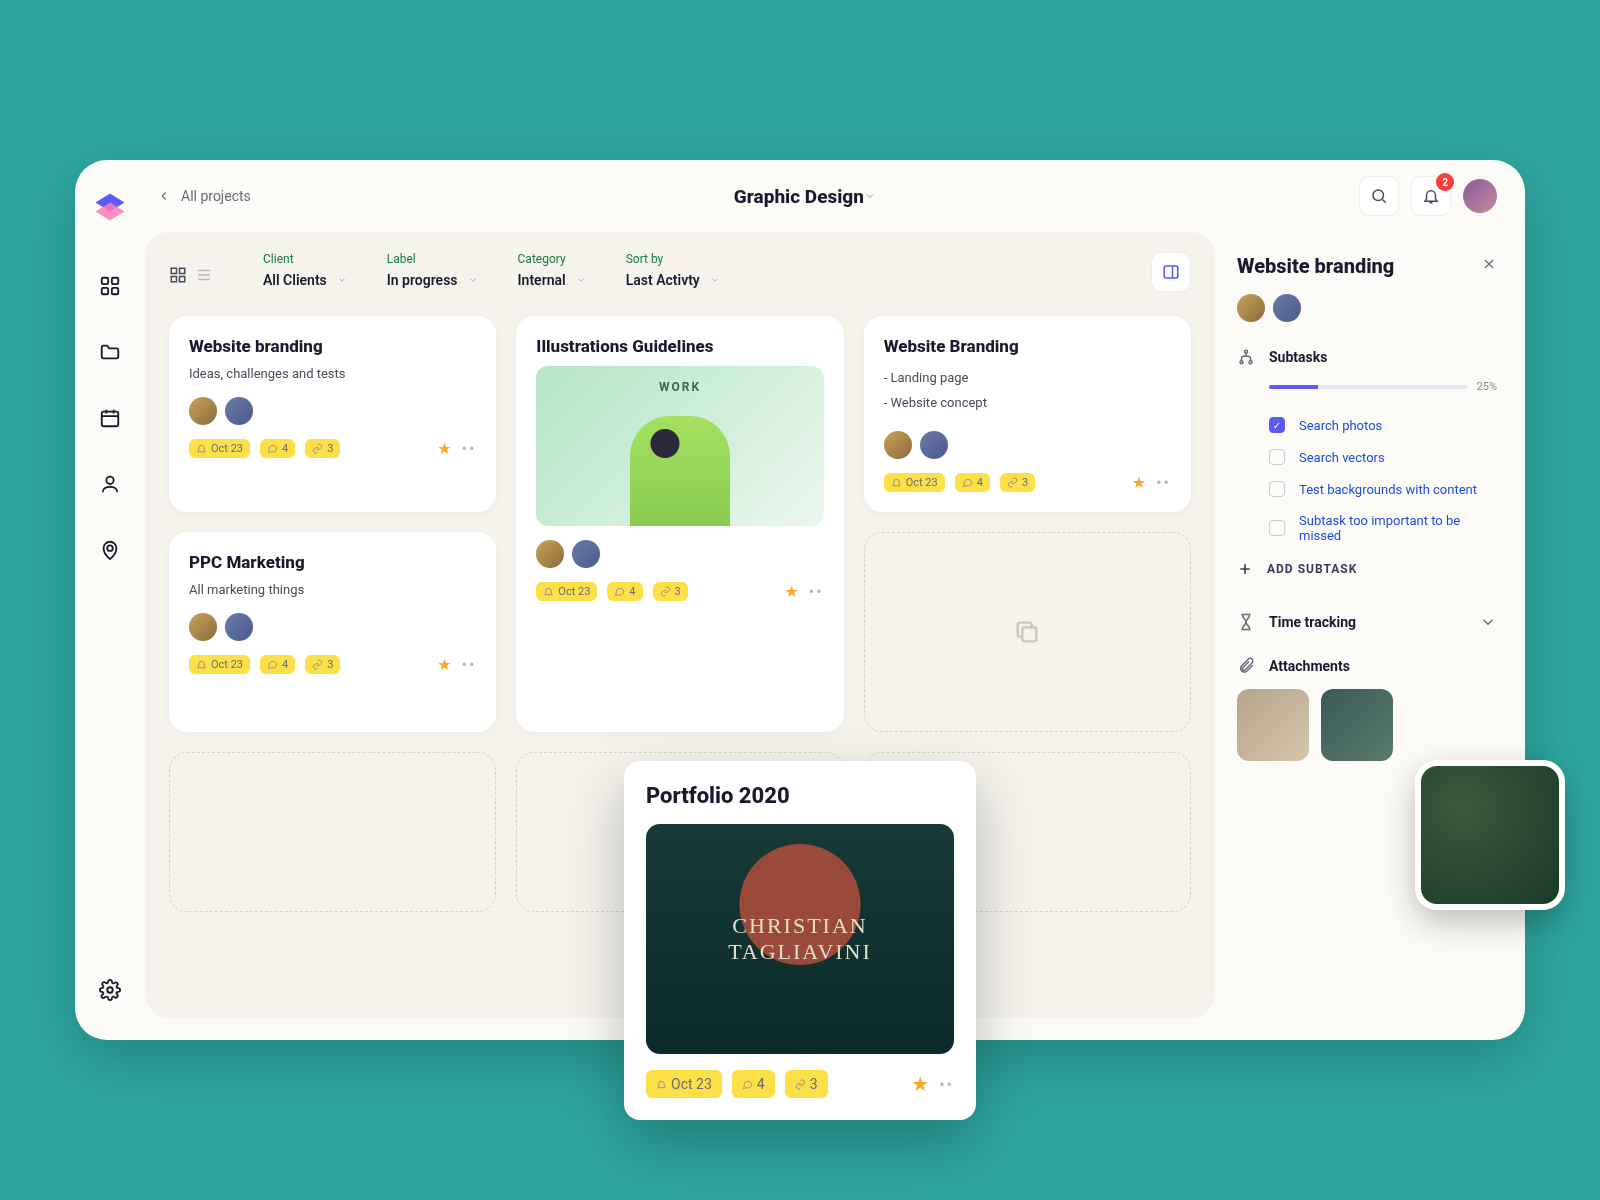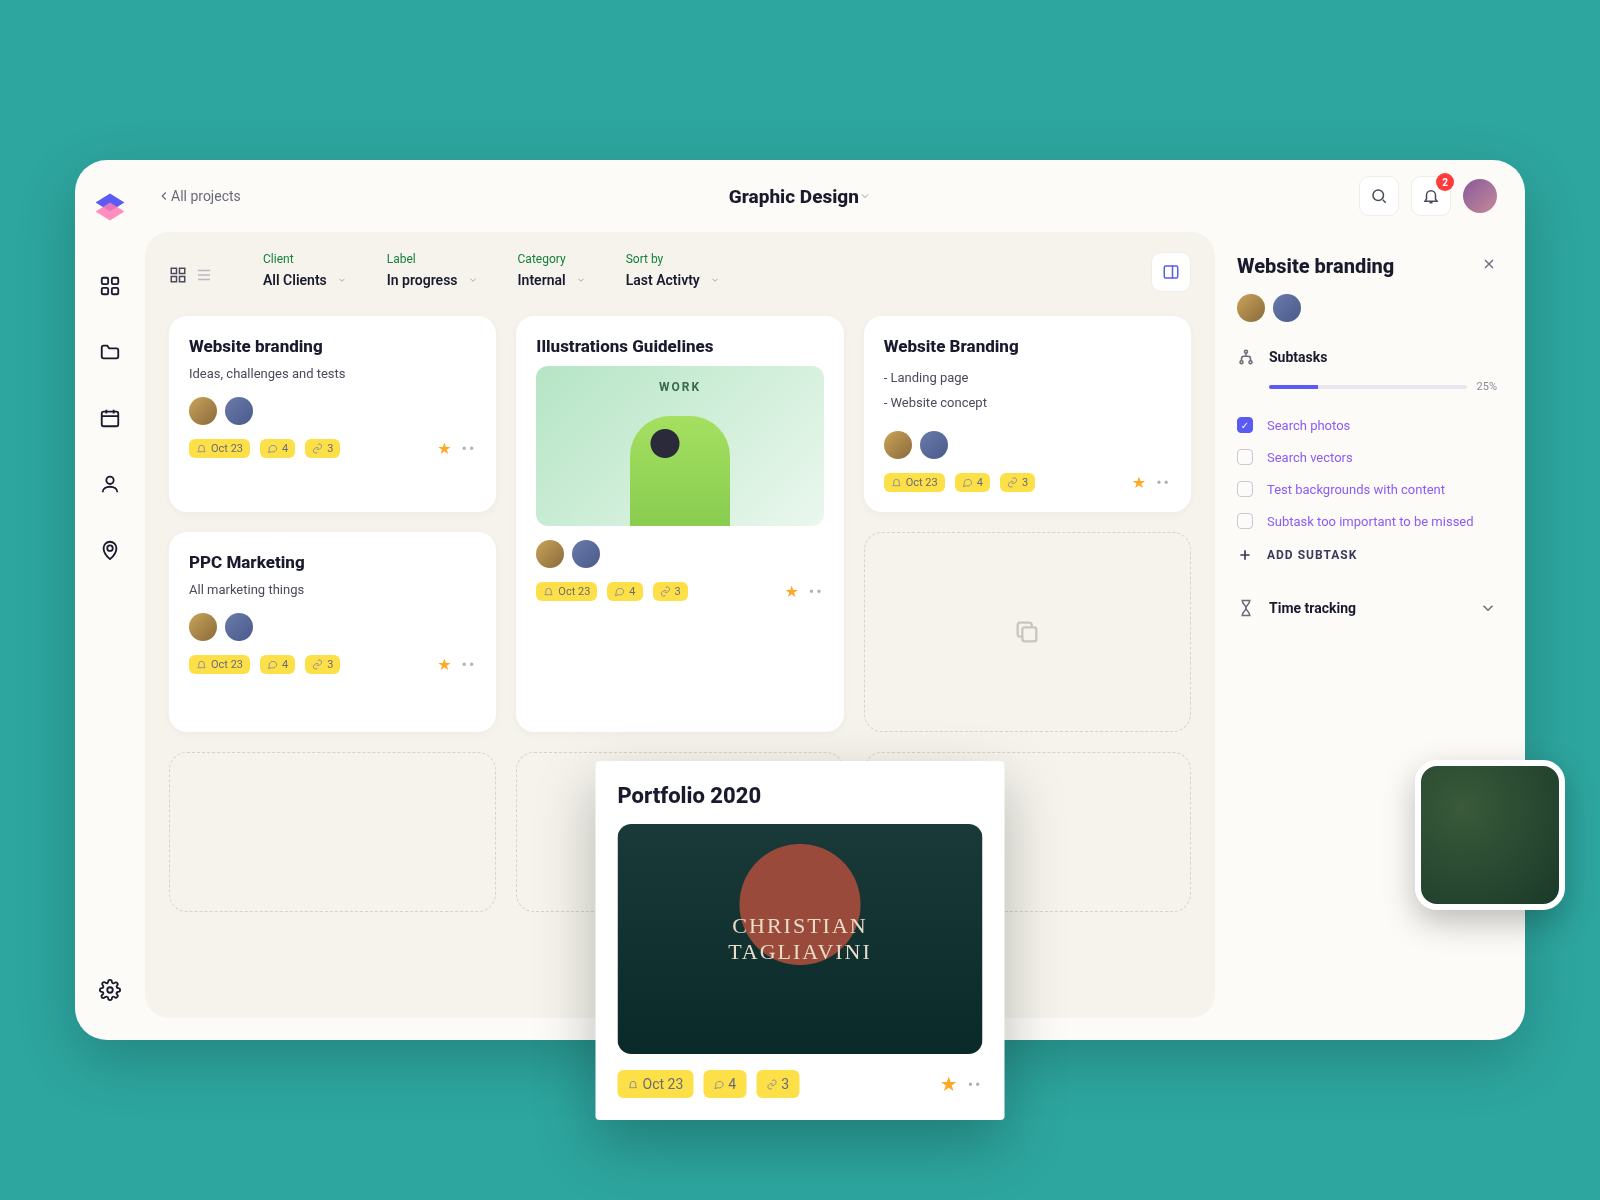--- a/index.html
+++ b/index.html
@@ -5,21 +5,21 @@
   *{box-sizing:border-box;margin:0;padding:0;font-family:-apple-system,BlinkMacSystemFont,"Segoe UI",Roboto,Helvetica,Arial,sans-serif;}
   body{width:1600px;height:1200px;background:#2da69f;display:flex;align-items:center;justify-content:center;overflow:hidden;}
   .app{width:1450px;height:880px;background:#fcfbf7;border-radius:32px;display:flex;position:relative;box-shadow:0 20px 60px rgba(0,0,0,.2);}
   .sidebar{width:70px;display:flex;flex-direction:column;align-items:center;padding-top:28px;gap:22px;}
   .logo{width:36px;height:36px;display:flex;align-items:center;justify-content:center;margin-bottom:18px;}
   .nav-icon{width:44px;height:44px;display:flex;align-items:center;justify-content:center;border-radius:10px;cursor:pointer;color:#1a1a2e;}
   .nav-icon svg{width:22px;height:22px;stroke:#1a1a2e;stroke-width:2;fill:none;}
   .nav-bottom{margin-top:auto;margin-bottom:28px;}
   .main{flex:1;display:flex;flex-direction:column;}
   .topbar{height:72px;display:flex;align-items:center;padding:0 28px 0 12px;gap:12px;}
-  .back{display:flex;align-items:center;color:#6a6a7a;font-size:14px;cursor:pointer;}
+  .back{display:flex;align-items:center;gap:10px;color:#6a6a7a;font-size:14px;cursor:pointer;}
   .back svg{width:14px;height:14px;stroke:#6a6a7a;stroke-width:2;fill:none;}
   .title-wrap{margin-left:auto;margin-right:auto;display:flex;align-items:center;gap:0;}
   .title{font-size:19px;font-weight:800;color:#1a1a2e;}
   .title-wrap svg{width:12px;height:12px;stroke:#9a9aaa;stroke-width:2;fill:none;}
   .top-actions{display:flex;align-items:center;gap:12px;}
   .icon-btn{width:40px;height:40px;border-radius:10px;border:1px solid #eeeee4;background:#fff;display:flex;align-items:center;justify-content:center;cursor:pointer;position:relative;}
   .icon-btn svg{width:18px;height:18px;stroke:#4a4a5a;stroke-width:2;fill:none;}
   .badge{position:absolute;top:-4px;right:-4px;width:18px;height:18px;border-radius:50%;background:#ff3b3b;color:#fff;font-size:10px;font-weight:700;display:flex;align-items:center;justify-content:center;}
   .avatar{width:34px;height:34px;border-radius:50%;background:linear-gradient(135deg,#8a5a9a,#c48a9a);}
   .content{flex:1;display:flex;gap:0;}
@@ -60,32 +60,32 @@
   .close{cursor:pointer;}
   .close svg{width:16px;height:16px;stroke:#6a6a7a;stroke-width:2;fill:none;}
   .section{margin-top:26px;}
   .section-h{display:flex;align-items:center;gap:14px;font-size:14px;font-weight:700;color:#1a1a2e;margin-bottom:14px;}
   .section-h svg{width:18px;height:18px;stroke:#6a6a7a;stroke-width:2;fill:none;}
   .section-h .chev{margin-left:auto;}
   .prog-row{display:flex;align-items:center;gap:10px;margin-bottom:16px;padding-left:32px;}
   .prog{flex:1;height:4px;background:#e8e6ee;border-radius:2px;overflow:hidden;}
   .prog i{display:block;height:100%;background:#5a5af5;}
   .pct{font-size:11px;color:#8a8a9a;text-align:center;}
-  .task{display:flex;align-items:center;gap:14px;padding:8px 0;font-size:13px;color:#8b5cf6;}
+  .task{display:flex;align-items:center;gap:14px;padding:8px 0;font-size:13px;color:#1d4ed8;margin-left:32px;}
   .cb{width:16px;height:16px;border-radius:4px;border:1.5px solid #c8c8d8;flex-shrink:0;display:flex;align-items:center;justify-content:center;}
   .cb.on{background:#5a5af5;border-color:#5a5af5;}
   .cb.on::after{content:"✓";color:#fff;font-size:10px;}
   .add-sub{display:flex;align-items:center;gap:14px;padding:10px 0;font-size:12px;font-weight:700;letter-spacing:1px;color:#3a3a5a;cursor:pointer;}
   .add-sub svg{width:16px;height:16px;stroke:#3a3a5a;stroke-width:2.5;fill:none;}
   .thumbs{display:flex;gap:12px;margin-top:12px;}
   .thumb{width:72px;height:72px;border-radius:12px;background:linear-gradient(135deg,#b5a58a,#d5c5aa);}
   .thumb.b{background:linear-gradient(135deg,#3a5a5a,#5a7a6a);}
   .thumb.big{position:absolute;right:-40px;bottom:130px;width:150px;height:150px;border-radius:22px;border:6px solid #fff;background:radial-gradient(circle at 30% 30%,#3a5a3a,#1a3a2a);box-shadow:0 12px 32px rgba(0,0,0,.25);}
   
-  .float-card{position:absolute;left:50%;bottom:-80px;transform:translateX(-50%);width:409px;background:#fff;border-radius:4px;padding:22px;box-shadow:0 24px 60px rgba(0,0,0,.25);}
+  .float-card{position:absolute;left:50%;bottom:-80px;transform:translateX(-50%);width:352px;background:#fff;border-radius:16px;padding:22px;box-shadow:0 24px 60px rgba(0,0,0,.25);}
   .float-card h3{font-size:22px;font-weight:800;color:#1a1a2e;margin-bottom:16px;}
   .port-img{height:230px;border-radius:14px;background:radial-gradient(circle at 50% 35%,#9a4a3a 0 60px,transparent 61px),linear-gradient(#1a3a3a,#0a2a2a);position:relative;margin-bottom:16px;display:flex;align-items:center;justify-content:center;flex-direction:column;}
   .port-img .t1{font-family:Georgia,serif;font-size:22px;letter-spacing:2px;color:#e8dcc8;}
   .port-img .t2{font-family:Georgia,serif;font-size:22px;letter-spacing:2px;color:#e8dcc8;}
   .float-card .card-foot .chip{font-size:14px;padding:6px 10px;}
   .float-card .star{font-size:20px;}
 </style>
 </head>
 <body>
 
@@ -431,20 +431,32 @@
             <svg viewBox="0 0 24 24">
                 <path d="M6 2h12M6 22h12M7 2c0 5 5 6 5 10s-5 5-5 10M17 2c0 5-5 6-5 10s5 5 5 10"></path>
               </svg>
             <span>Time tracking</span>
             <svg class="chev" viewBox="0 0 24 24">
                 <path d="M6 9l6 6 6-6"></path>
               </svg>
           </div>
         </div>
 
+        <div class="section">
+          <div class="section-h">
+            <svg viewBox="0 0 24 24">
+                <path d="M21 11l-8 8a5 5 0 0 1-7-7l9-9a3.5 3.5 0 0 1 5 5l-9 9a2 2 0 0 1-3-3l8-8"></path>
+              </svg>
+            <span>Attachments</span>
+          </div>
+          <div class="thumbs">
+            <div class="thumb"></div>
+            <div class="thumb b"></div>
+          </div>
+        </div>
       </div>
     </div>
   </div>
 
   <div class="thumb big"></div>
 
   <div class="float-card">
     <h3>Portfolio 2020</h3>
     <div class="port-img">
       <div class="t1">CHRISTIAN</div>

